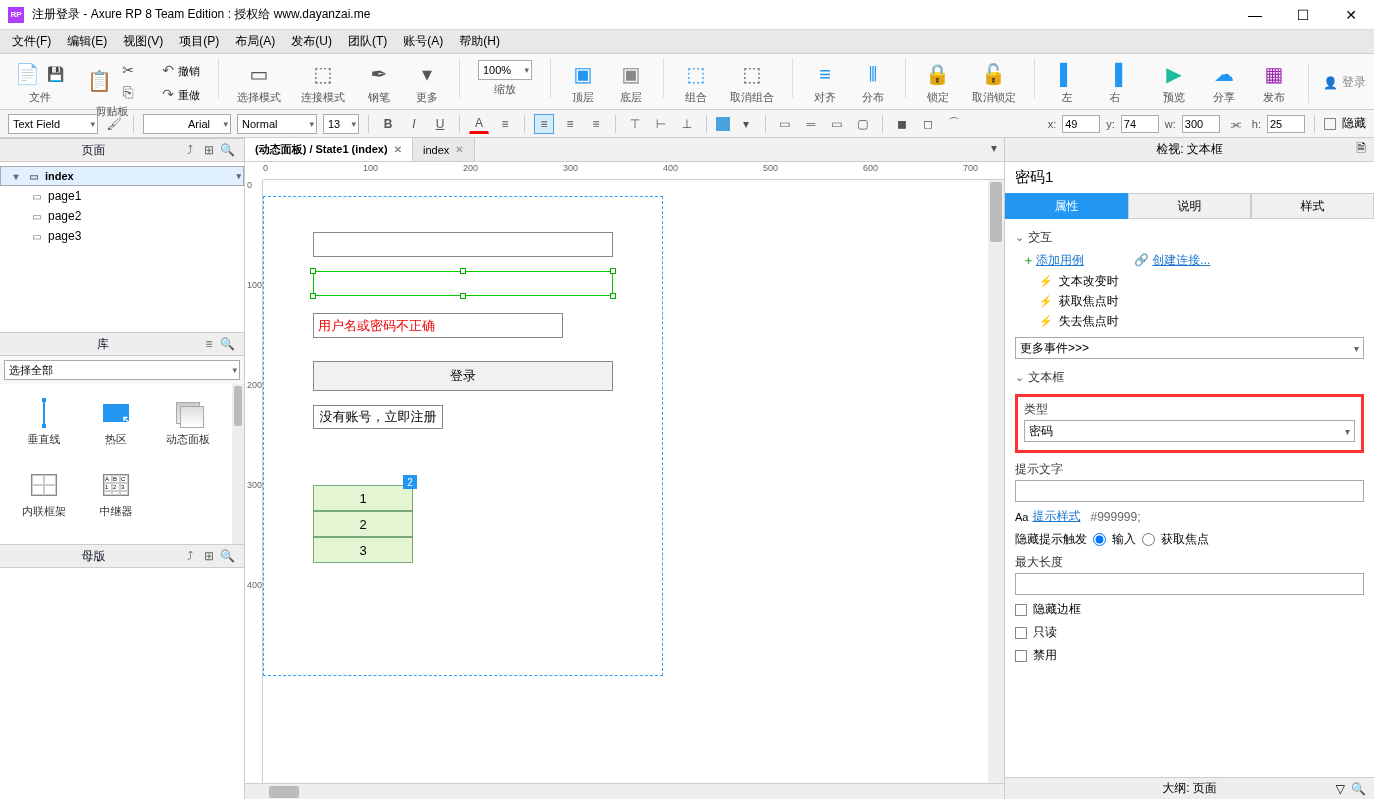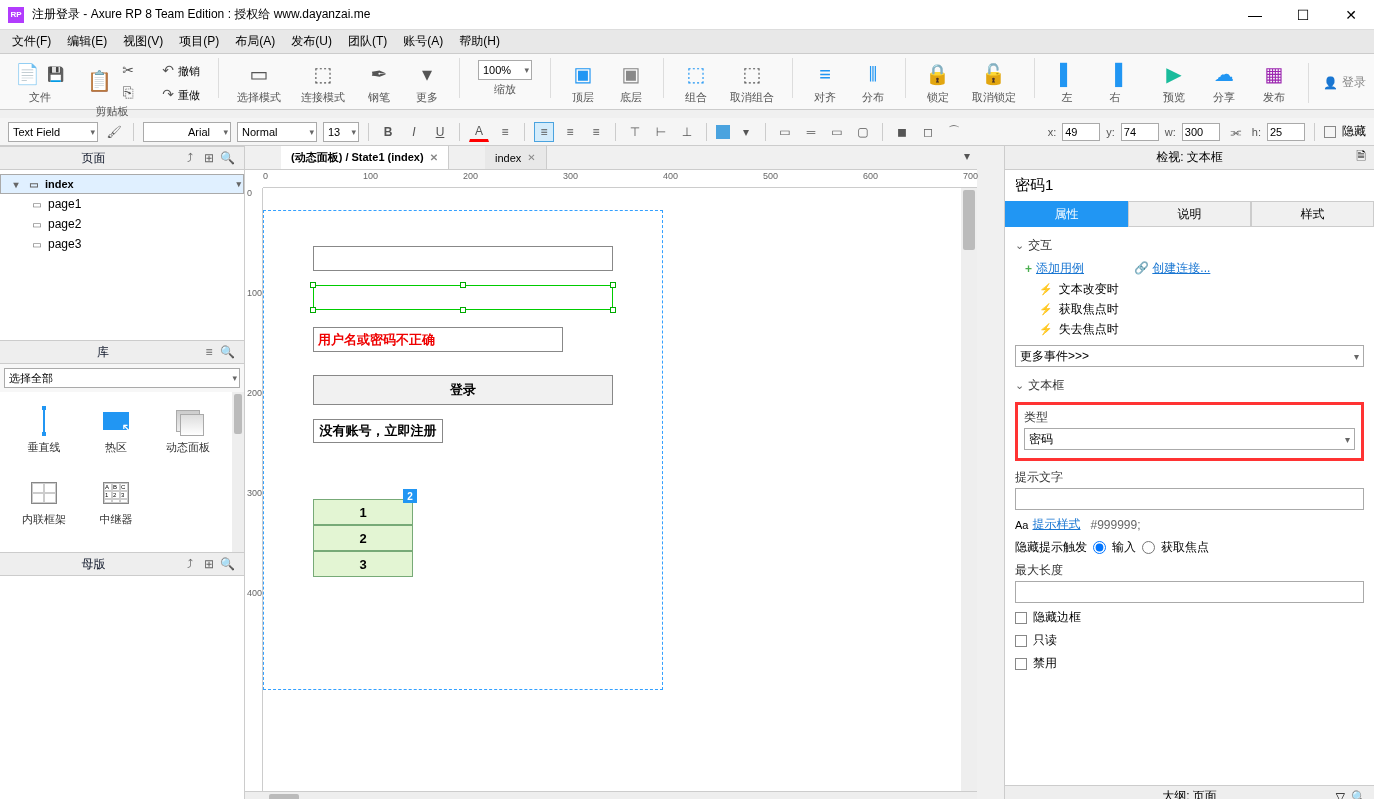--- a/index.html
+++ b/index.html
@@ -21,21 +21,21 @@
 .tgrp { display: flex; flex-direction: column; align-items: center; padding: 2px 6px; }
 .tgrp .tbtns { display: flex; gap: 4px; align-items: center; }
 .tgrp .tlabel { font-size: 11px; color: #555; margin-top: 2px; }
 .tic { width: 20px; height: 20px; display: inline-flex; align-items: center; justify-content: center; font-size: 14px; color: #555; cursor: pointer; }
 .tic.big { width: 28px; height: 28px; font-size: 20px; }
 .tsep { width: 1px; height: 40px; background: #ddd; margin: 0 4px; }
 .toolbar-right { margin-left: auto; display: flex; gap: 10px; align-items: center; }
 .loginbtn { color: #888; display: flex; align-items: center; gap: 4px; cursor: pointer; }
 
 
-.formatbar { height: 28px; background: #f5f5f5; display: flex; align-items: center; padding: 0 8px; gap: 6px; border-bottom: 1px solid #ccc; margin-top: 8px; }
+.formatbar { height: 28px; background: #f5f5f5; display: flex; align-items: center; padding: 0 8px; gap: 6px; border-bottom: 1px solid #ccc; }
 .sel { height: 20px; border: 1px solid #aaa; background: #fff; padding: 0 14px 0 4px; font-size: 11px; position: relative; display: flex; align-items: center; }
 .sel::after { content: "▾"; position: absolute; right: 2px; font-size: 9px; color: #666; }
 .fbtn { width: 20px; height: 20px; border: 1px solid transparent; display: inline-flex; align-items: center; justify-content: center; cursor: pointer; font-size: 12px; color: #555; }
 .fbtn.active { border: 1px solid #4aa3df; background: #d4ecfb; }
 .fsep { width: 1px; height: 18px; background: #ccc; margin: 0 3px; }
 .coordbox { width: 38px; height: 18px; border: 1px solid #aaa; background: #fff; padding: 0 2px; font-size: 11px; }
 .coordlbl { font-size: 11px; color: #555; }
 
 
 .mainrow { display: flex; height: calc(799px - 30px - 24px - 56px - 28px); }
@@ -53,40 +53,40 @@
 .libsel { margin: 4px; }
 .libgrid { display: grid; grid-template-columns: repeat(3, 1fr); gap: 0; padding: 8px; background: #fff; flex: 1; overflow: auto; }
 .libitem { display: flex; flex-direction: column; align-items: center; padding: 6px; cursor: pointer; }
 .libitem .li-ic { width: 30px; height: 30px; display: flex; align-items: center; justify-content: center; margin-bottom: 4px; }
 .libitem .li-lb { font-size: 11px; color: #333; }
 .libscroll { width: 12px; background: #eee; }
 
 
 .centercol { flex: 1; display: flex; flex-direction: column; background: #fff; position: relative; }
 .tabs { height: 24px; display: flex; border-bottom: 1px solid #ccc; background: #f0f0f0; }
-.tab { padding: 4px 10px; border-right: 1px solid #ccc; display: flex; align-items: center; gap: 6px; cursor: pointer; font-size: 11px; background: #e8e8e8; margin-left: 36px; }
+.tab { padding: 4px 10px; border-right: 1px solid #ccc; display: flex; align-items: center; gap: 6px; cursor: pointer; font-size: 11px; background: #e8e8e8; }
 .tab.active { background: #fff; font-weight: bold; }
 .tab .x { color: #888; font-size: 10px; }
 .ruler-h { height: 18px; background: #fff; border-bottom: 1px solid #ccc; position: relative; margin-left: 18px; font-size: 9px; color: #666; }
 .ruler-h span { position: absolute; top: 1px; }
 .canvas-wrap { flex: 1; display: flex; overflow: hidden; }
 .ruler-v { width: 18px; background: #fff; border-right: 1px solid #ccc; position: relative; font-size: 9px; color: #666; }
 .ruler-v span { position: absolute; left: 2px; writing-mode: horizontal-tb; }
 .canvas { flex: 1; background: #fff; position: relative; overflow: auto; }
-.dp { position: absolute; left: 0; top: 22px; width: 400px; height: 480px; border: 1px dashed #33a0ff; font-weight: bold; }
+.dp { position: absolute; left: 0; top: 16px; width: 400px; height: 480px; border: 1px dashed #33a0ff; }
 .widget { position: absolute; border: 1px solid #888; background: #fff; display: flex; align-items: center; justify-content: center; font-size: 13px; }
 .selected-w { border: 1px solid #0c0; }
 .handle { width: 6px; height: 6px; background: #fff; border: 1px solid #0a0; position: absolute; }
 .errmsg { color: #e00; }
 .repeater { position: absolute; }
 .reprow { width: 100px; height: 26px; border: 1px solid #7a7; background: #e3f5d3; display: flex; align-items: center; justify-content: center; font-size: 13px; }
 .repbadge { position: absolute; right: -4px; top: -10px; width: 14px; height: 14px; background: #2196f3; color: #fff; font-size: 10px; display: flex; align-items: center; justify-content: center; }
 
 
-.rightcol { width: 370px; background: #f7f7f7; border-left: 1px solid #ccc; display: flex; flex-direction: column; overflow: hidden; margin-left: 27px; }
+.rightcol { width: 370px; background: #f7f7f7; border-left: 1px solid #ccc; display: flex; flex-direction: column; overflow: hidden; }
 .insp-hdr { height: 24px; display: flex; align-items: center; justify-content: center; border-bottom: 1px solid #ccc; background: #eee; position: relative; }
 .insp-hdr .note-ic { position: absolute; right: 8px; }
 .widgetname { padding: 6px 10px; font-size: 15px; background: #fff; }
 .insp-tabs { display: flex; height: 26px; }
 .insp-tab { flex: 1; display: flex; align-items: center; justify-content: center; border: 1px solid #ccc; background: #f0f0f0; cursor: pointer; font-size: 12px; }
 .insp-tab.active { background: #2196f3; color: #fff; border-color: #2196f3; }
 .insp-body { flex: 1; overflow: auto; background: #fff; padding: 6px 10px; }
 .section-h { display: flex; align-items: center; gap: 4px; padding: 4px 0; color: #333; font-size: 12px; cursor: pointer; }
 .section-h::before { content: "⌄"; font-size: 11px; color: #666; }
 .addcase { color: #1976d2; display: flex; align-items: center; gap: 4px; padding: 2px 0 2px 10px; cursor: pointer; }

